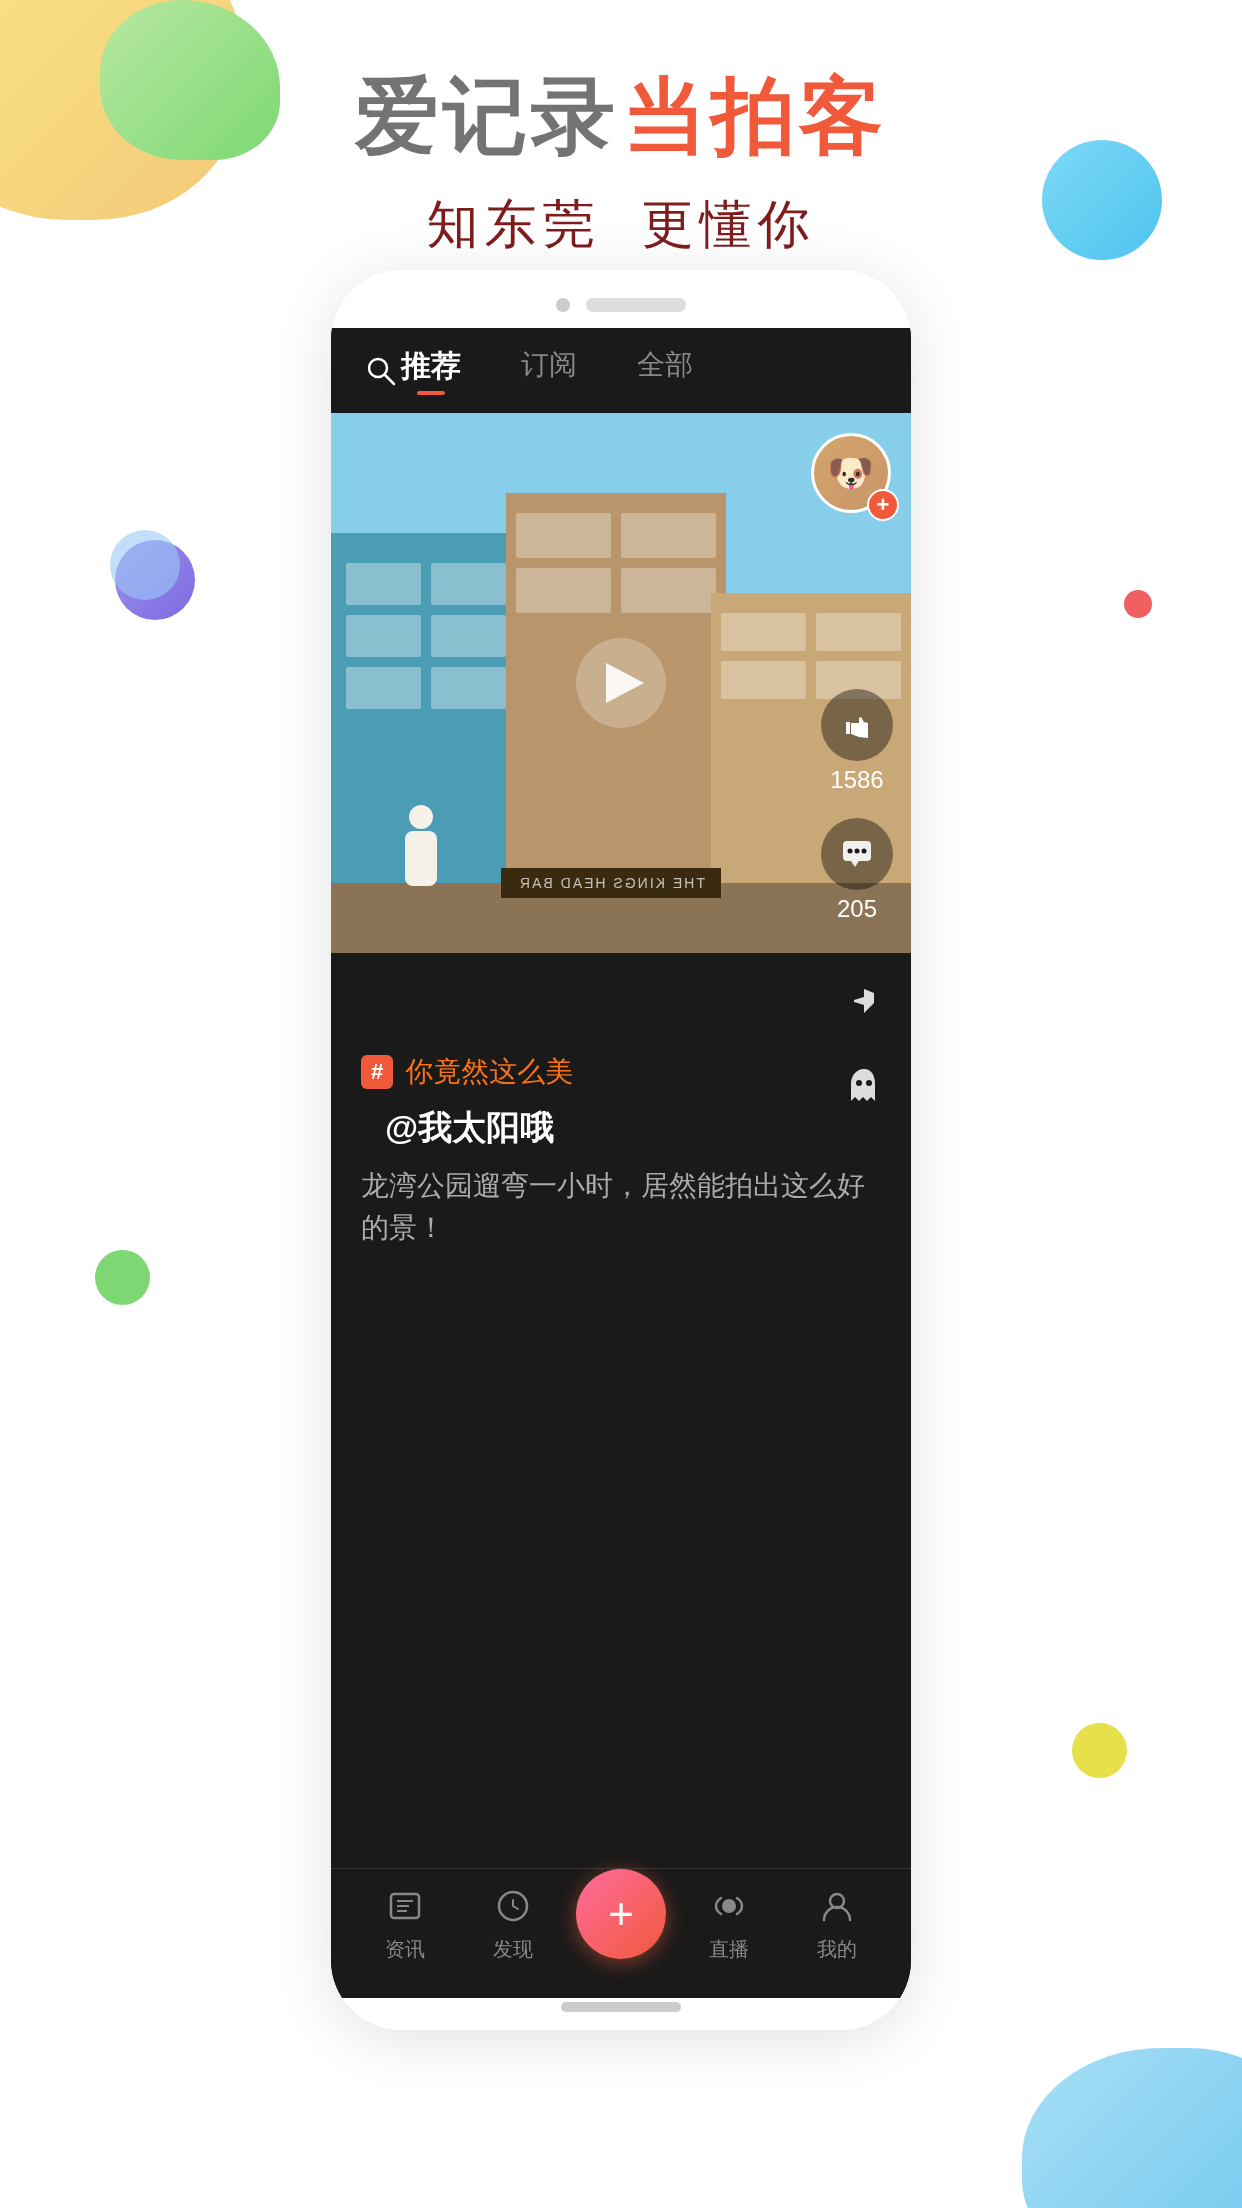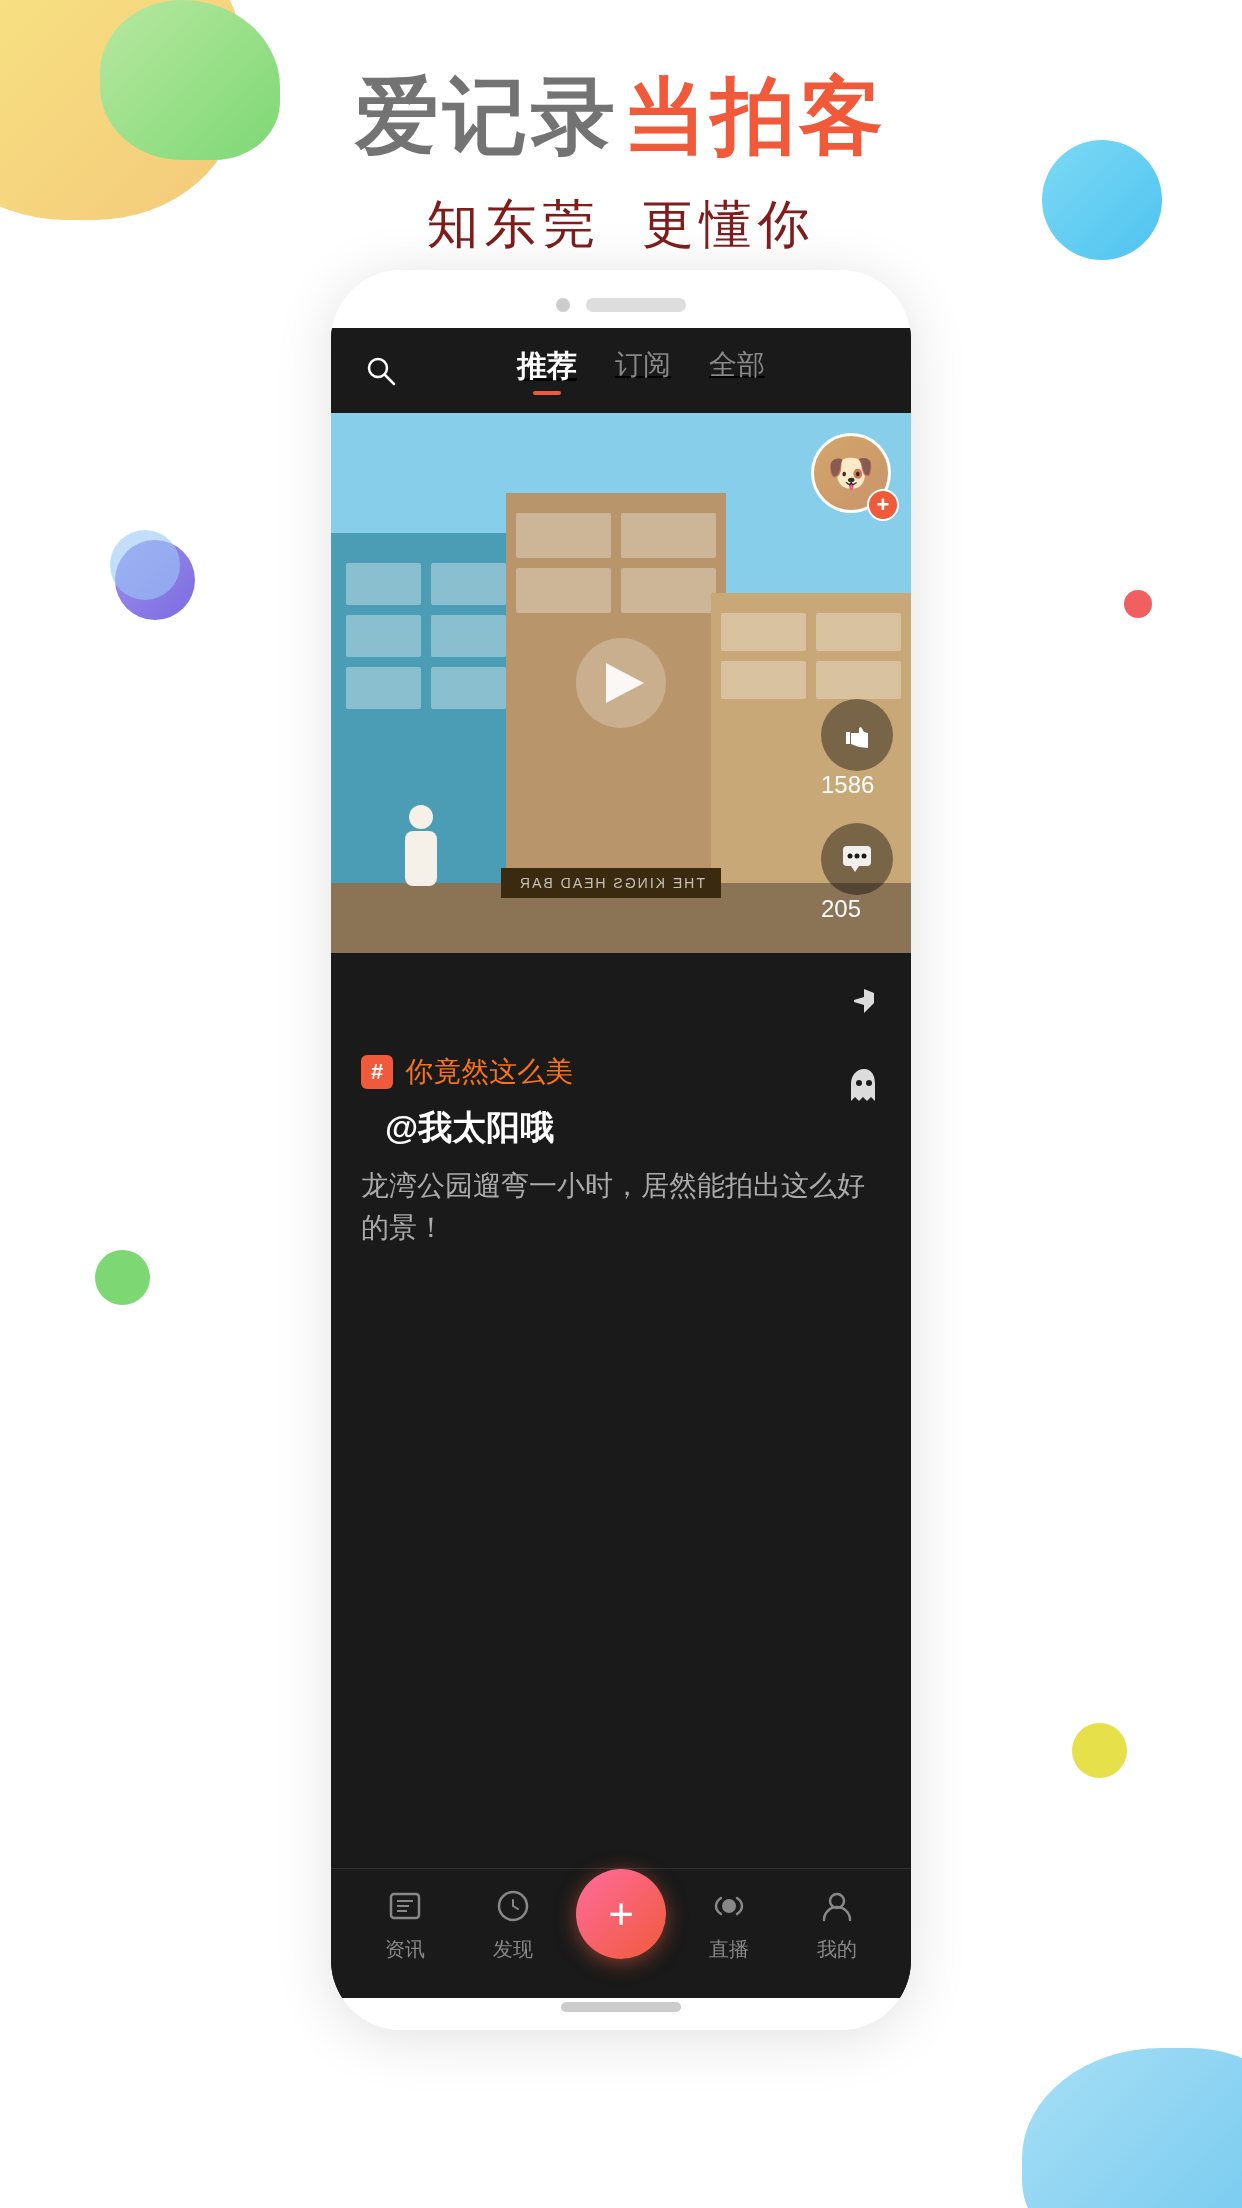--- a/index.html
+++ b/index.html
@@ -196,23 +196,21 @@
       height: 40px;
       display: flex;
       align-items: center;
       justify-content: center;
       cursor: pointer;
     }
 
     .nav-tabs {
       display: flex;
       flex: 1;
-      justify-content: center;
-      gap: 38px;
-      text-decoration: underline;
+      gap: 60px;
     }
 
     .nav-tab {
       color: #888;
       font-size: 28px;
       cursor: pointer;
       position: relative;
       padding-bottom: 8px;
     }
 
@@ -451,21 +449,22 @@
       bottom: 30px;
       display: flex;
       flex-direction: column;
       align-items: center;
       gap: 24px;
     }
 
     .v-action {
       display: flex;
       flex-direction: column;
-      align-items: flex-start;
+      align-items: center;
+      gap: 5px;
     }
 
     .v-action-icon {
       width: 72px;
       height: 72px;
       background: rgba(0,0,0,0.4);
       border-radius: 50%;
       display: flex;
       align-items: center;
       justify-content: center;

